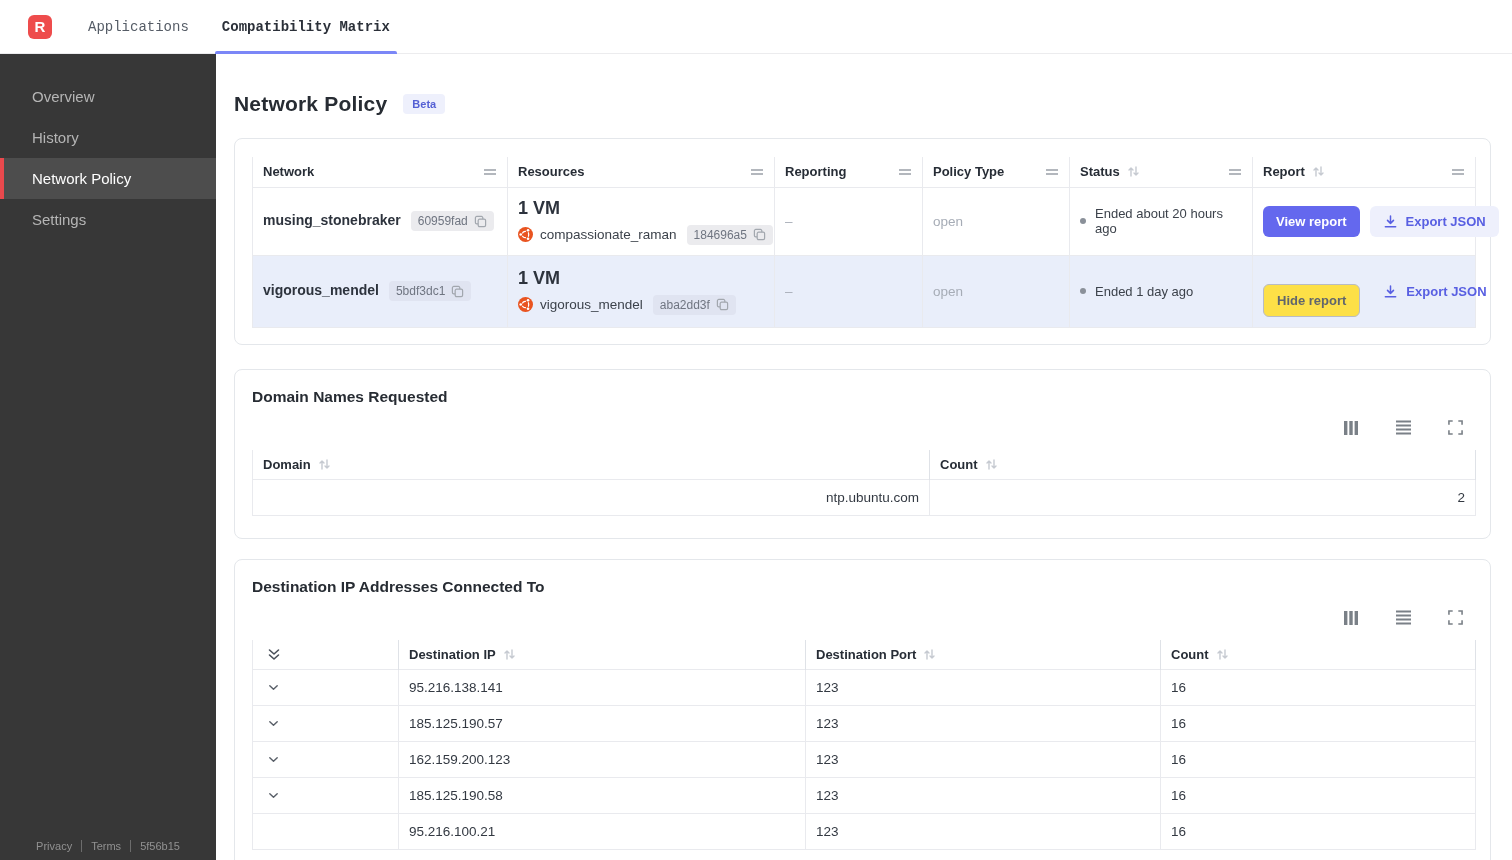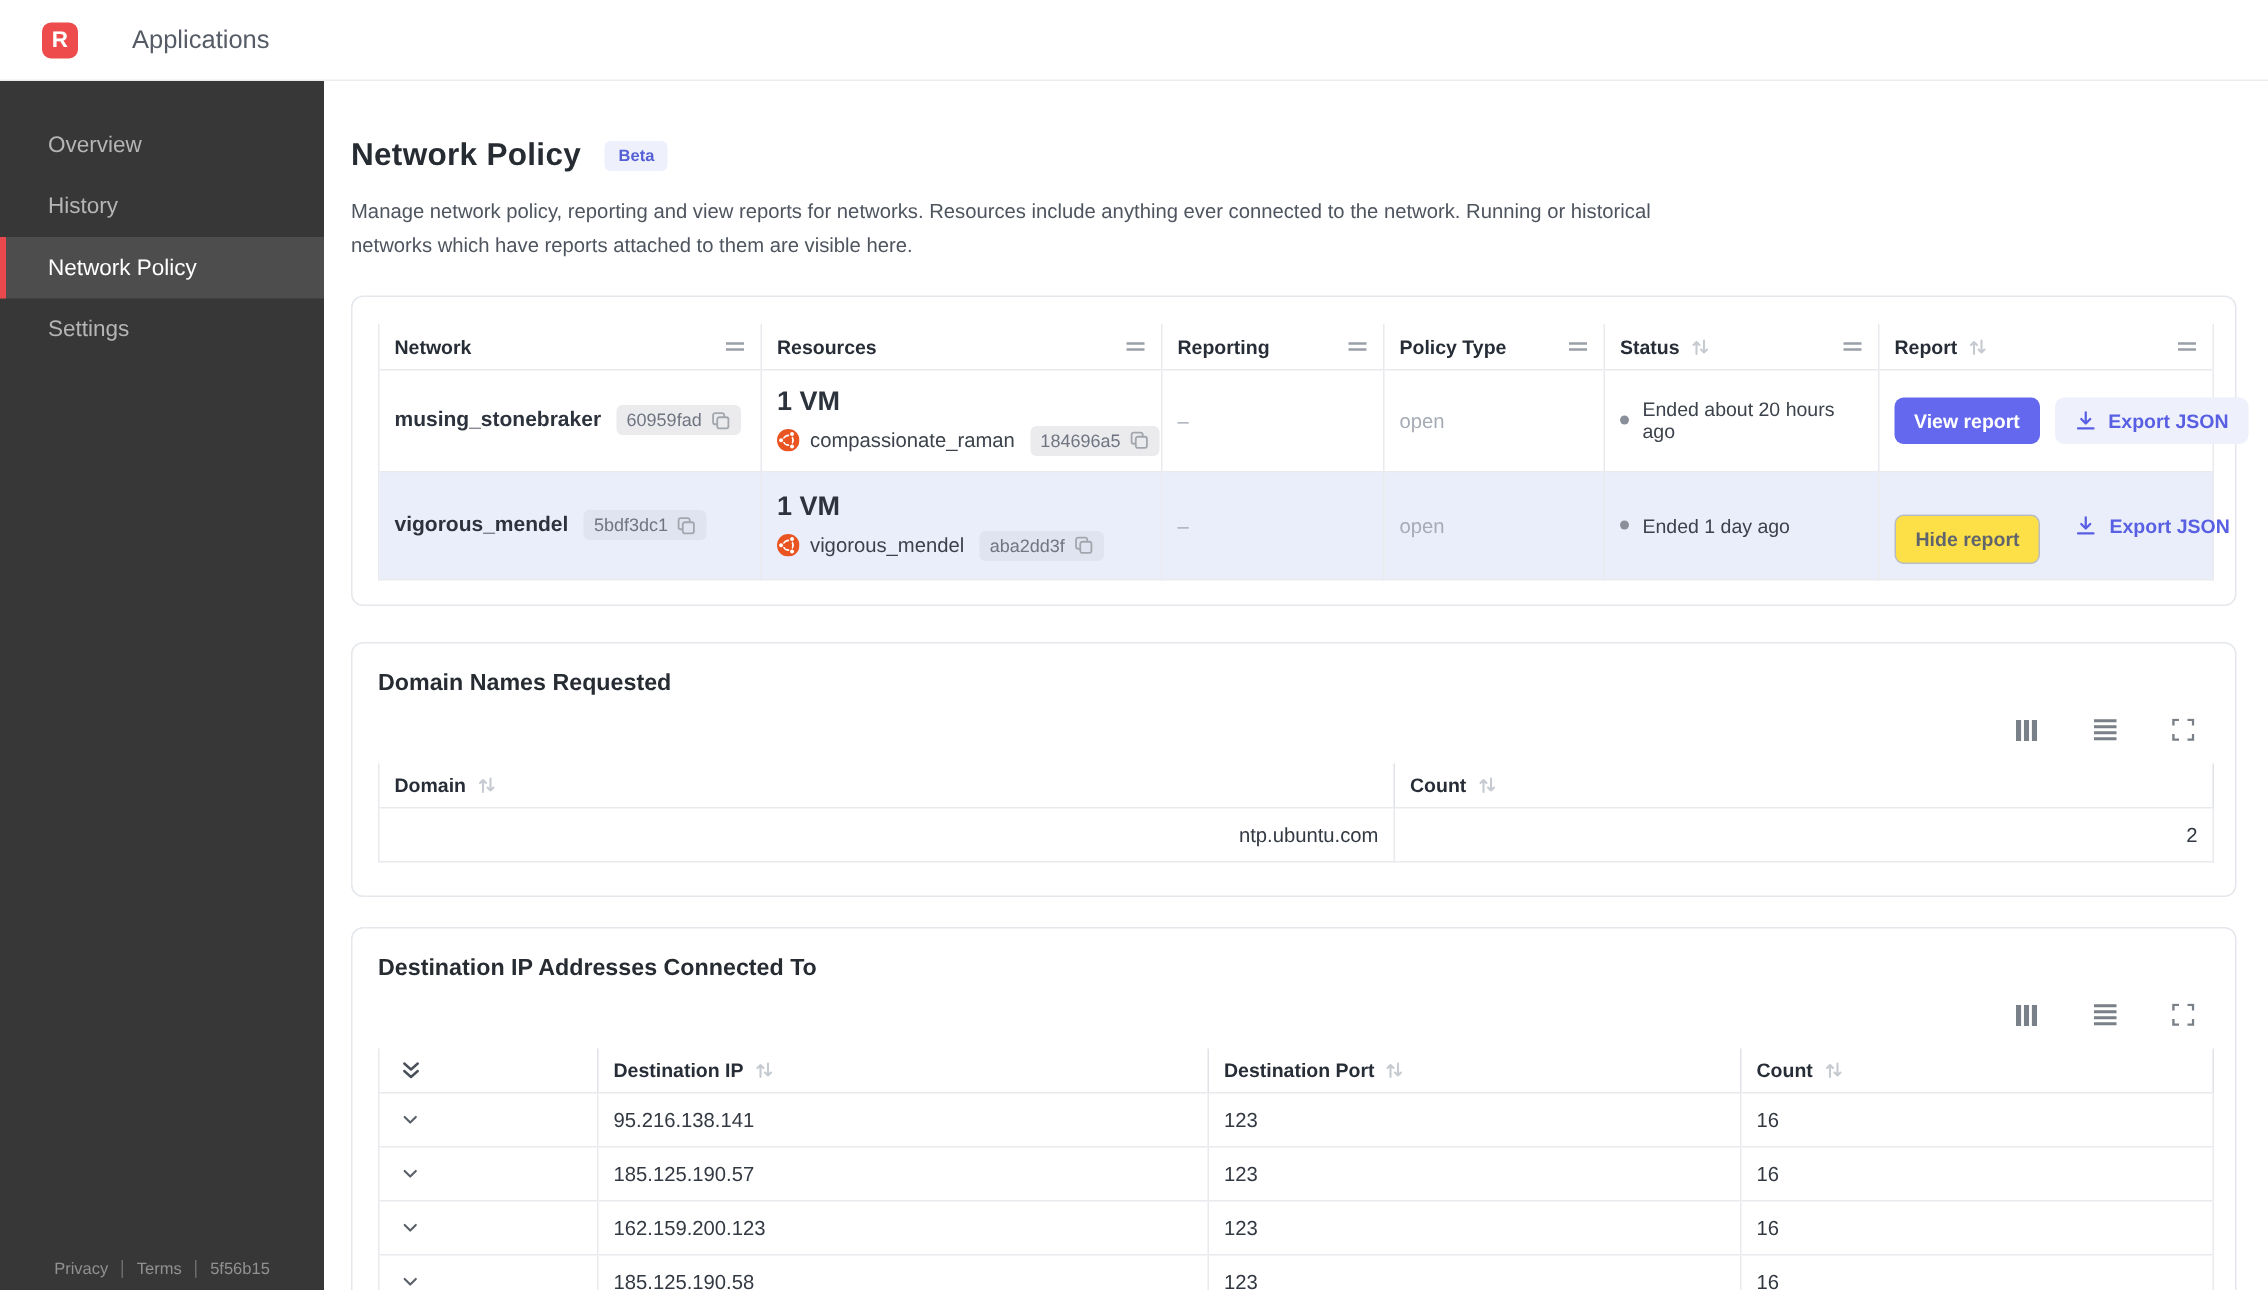--- a/index.html
+++ b/index.html
@@ -17,21 +17,21 @@
   }
   .logo {
     width: 24px; height: 24px; border-radius: 6px;
     background: var(--logo-red, #ee4c4c); color: #fff;
     font-weight: bold; font-size: 15px;
     display: flex; align-items: center; justify-content: center;
   }
   .top-tabs { display: flex; height: 54px; margin-left: 36px; gap: 33px; }
   .top-tab {
     display: flex; align-items: center; height: 100%;
-    font-size: 17px; color: #555c66; cursor: pointer; position: relative;
+    font-size: 14px; color: #555c66; cursor: pointer; position: relative; font-family: Liberation Mono, monospace;
   }
   .top-tab.active { color: #2b3publication039; color: #2b3039; font-weight: bold; }
   .top-tab.active::after {
     content: ""; position: absolute; left: -7px; right: -7px; bottom: 0;
     height: 3px; background: var(--tab-underline, #7b87f7); border-radius: 2px 2px 0 0;
   }
   .topnav-right { margin-left: auto; display: flex; align-items: center; gap: 39px; }
   .topnav-link { font-size: 15px; color: #494f58; cursor: pointer; }
   .avatar-wrap { display: flex; align-items: center; gap: 7px; cursor: pointer; }
   .avatar {
@@ -144,20 +144,21 @@
 
   svg { display: block; }
 </style>
 </head>
 <body>
 
 <header class="topnav">
   <div class="logo">R</div>
   <nav class="top-tabs">
     <div class="top-tab">Applications</div>
+    <div class="top-tab active">Compatibility Matrix</div>
   </nav>
 </header>
 
 <aside class="sidebar">
   <div class="side-item">Overview</div>
   <div class="side-item">History</div>
   <div class="side-item active">Network Policy</div>
   <div class="side-item">Settings</div>
   <div class="side-footer">
     <a>Privacy</a>
@@ -167,21 +168,20 @@
     <span>5f56b15</span>
   </div>
 </aside>
 
 <main class="main">
 
   <div class="page-head">
     <h1 class="page-title">Network Policy</h1>
     <span class="beta-badge">Beta</span>
   </div>
-  <p class="page-desc">Manage network policy, reporting and view reports for networks. Resources include anything ever connected to the network. Running or historical networks which have reports attached to them are visible here.</p>
 
   <section class="card">
     <table class="net-table bordered">
       <colgroup>
         <col style="width:255px">
           <col style="width:267px">
           <col style="width:148px">
         <col style="width:147px">
           <col style="width:183px">
           <col style="width:223px">

